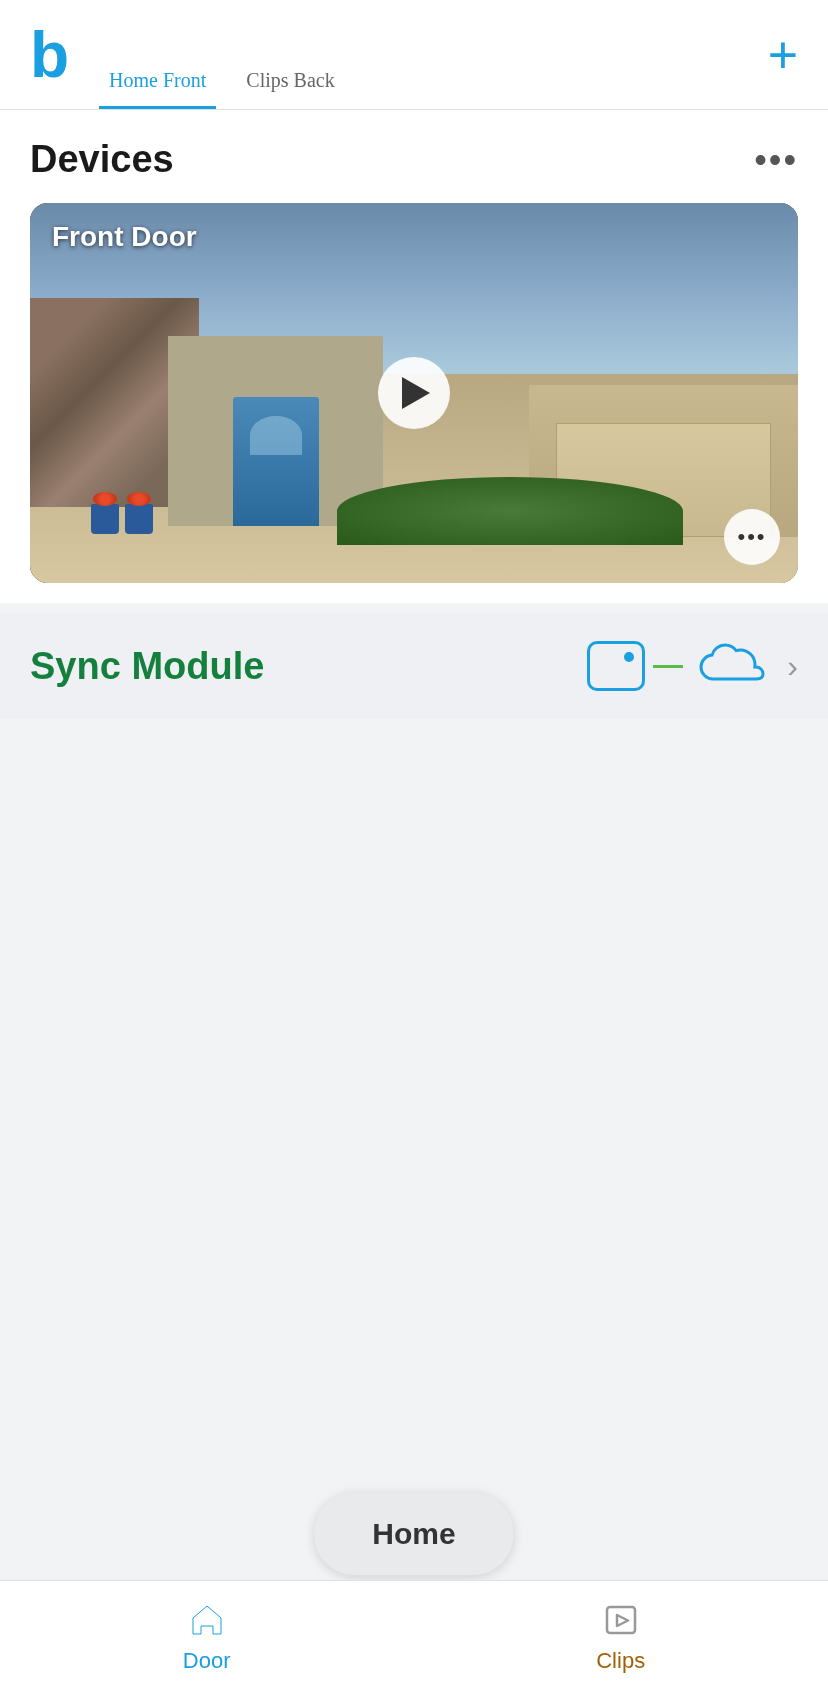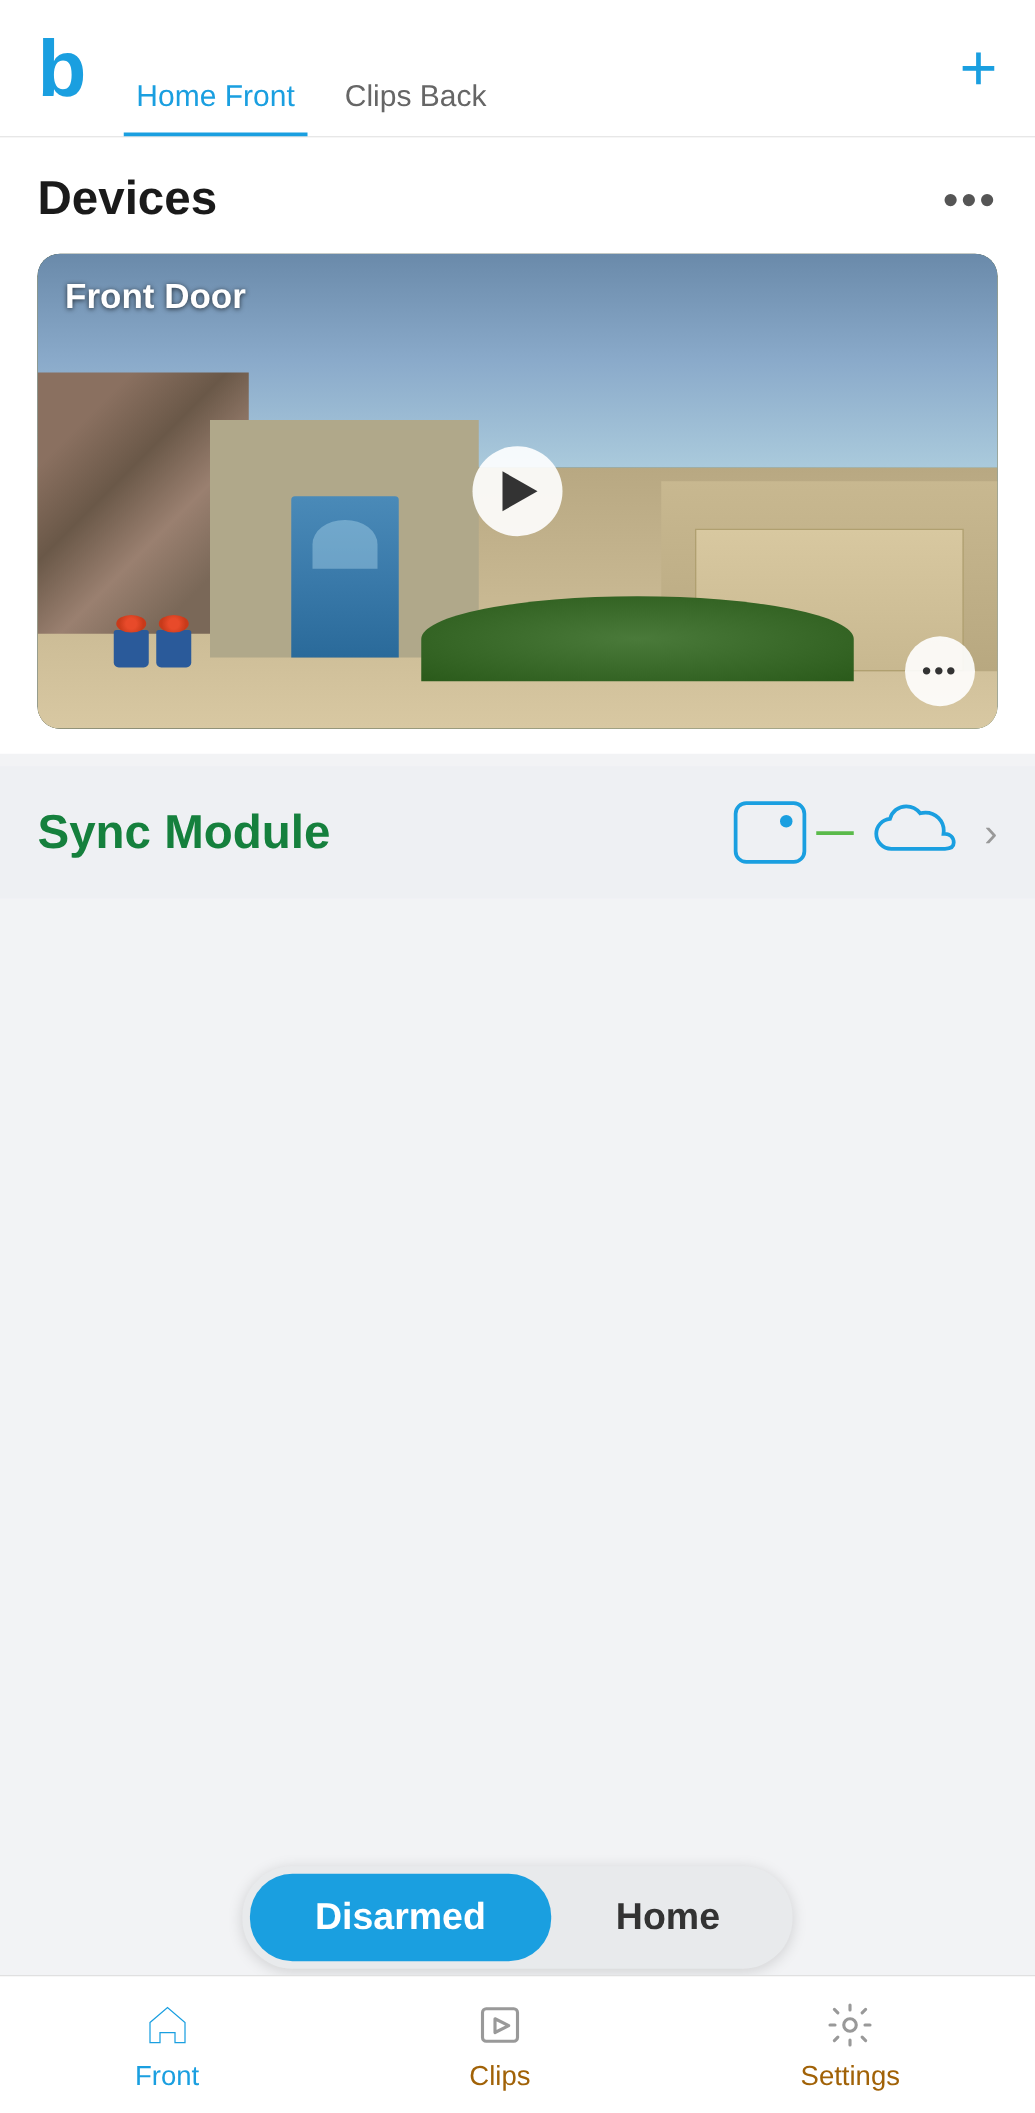--- a/index.html
+++ b/index.html
@@ -29,28 +29,29 @@
       margin-right: 30px;
       line-height: 1;
     }
     .tabs {
       display: flex;
       align-items: flex-end;
       flex: 1;
       height: 100%;
     }
     .tab {
-      font-size: 24px;
+      font-size: 20px;
       padding: 0 10px 14px 10px;
       cursor: pointer;
       color: #666;
       border-bottom: 3px solid transparent;
       height: 100%;
       display: flex;
       align-items: flex-end;
+      font-family: Liberation Serif, serif;
     }
     .tab.active {
       color: #1a9fe0;
       border-bottom: 3px solid #1a9fe0;
     }
     .tab-home-front { margin-right: 20px; }
     .add-btn {
       font-size: 52px;
       color: #1a9fe0;
       background: none;
@@ -479,50 +480,38 @@
         <path d="M65 38H22C15.4 38 10 32.6 10 26C10 19.8 14.8 14.7 21 14.1C22.5 8.3 27.8 4 34 4C38.6 4 42.6 6.2 45.2 9.6C46.5 9.2 47.9 9 49.4 9C57.5 9 64 15.5 64 23.6C64 24.4 63.9 25.2 63.8 26H65C69 26 72 29 72 33C72 36.9 69 38 65 38Z" stroke="#1a9fe0" stroke-width="3" fill="none"></path>
       </svg>
     </div>
     <span class="sync-chevron">›</span>
   </div>
 </div>
 
 <div class="main-content" style="height: 600px;"></div>
 
 <div class="arm-toggle-container">
-  <button class="arm-btn disarmed">Disarmed</button>
   <button class="arm-btn armed">Home</button>
 </div>
 
 <nav class="bottom-nav">
 
   <div class="nav-item active">
     <div class="nav-icon">
       <svg width="40" height="40" viewBox="0 0 40 40" fill="none" xmlns="http://www.w3.org/2000/svg">
         <path d="M6 18L20 6L34 18V34H26V26H14V34H6V18Z" fill="#1a9fe0"></path>
       </svg>
     </div>
-    <span class="nav-label" style="color:#1a9fe0;">Front</span>
+    <span class="nav-label" style="color:#1a9fe0;">Door</span>
   </div>
 
   <div class="nav-item">
     <div class="nav-icon">
       <svg width="40" height="40" viewBox="0 0 40 40" fill="none" xmlns="http://www.w3.org/2000/svg">
         <rect x="6" y="7" width="28" height="26" rx="3" stroke="#999" stroke-width="2.5"></rect>
         <path d="M16 15L27 20.5L16 26V15Z" stroke="#999" stroke-width="2.5" stroke-linejoin="round"></path>
       </svg>
     </div>
     <span class="nav-label">Clips</span>
   </div>
 
-  <div class="nav-item">
-    <div class="nav-icon">
-      <svg width="40" height="40" viewBox="0 0 40 40" fill="none" xmlns="http://www.w3.org/2000/svg">
-        <circle cx="20" cy="20" r="5" stroke="#999" stroke-width="2.5"></circle>
-        <path d="M20 4v4M20 32v4M4 20h4M32 20h4
-                 M7.5 7.5l2.8 2.8M29.7 29.7l2.8 2.8
-                 M7.5 32.5l2.8-2.8M29.7 10.3l2.8-2.8" stroke="#999" stroke-width="2.5" stroke-linecap="round"></path>
-      </svg>
-    </div>
-    <span class="nav-label">Settings</span>
-  </div>
 
 </nav>
 
 </body></html>

